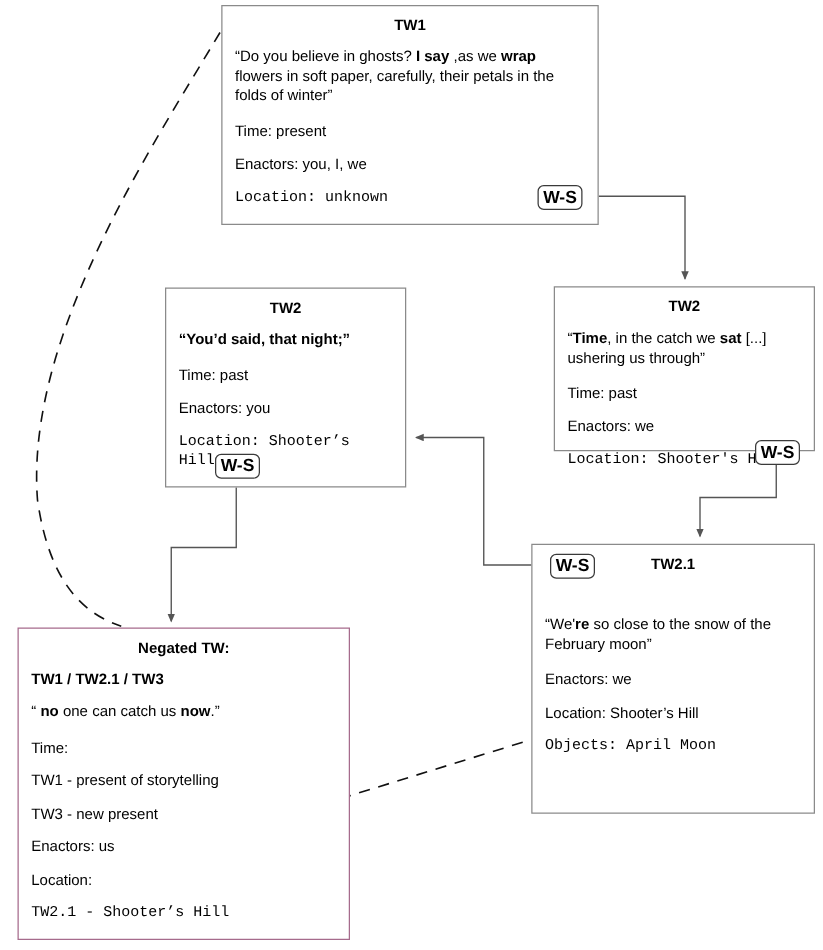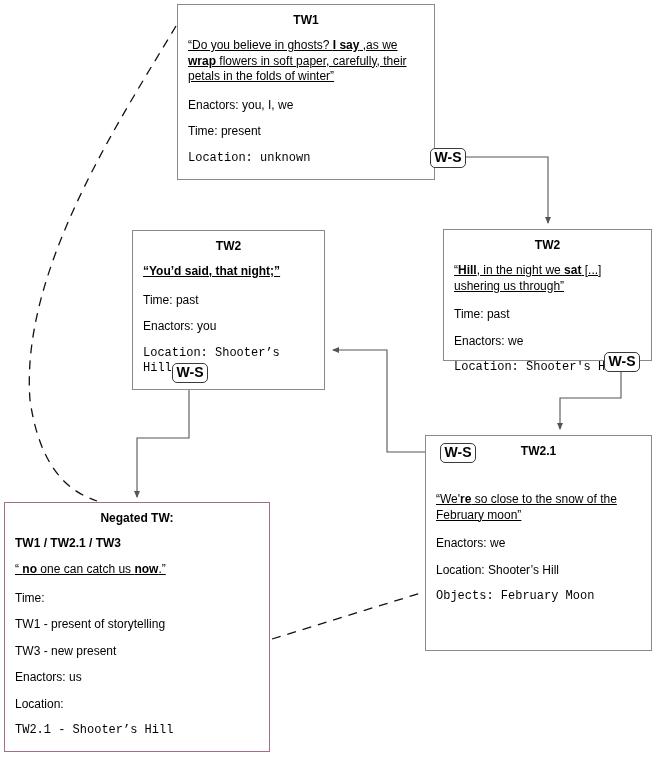--- a/index.html
+++ b/index.html
@@ -50,21 +50,20 @@
     line-height: 15px;
     margin: 0 0 11px 0;
   }
   .box-line {
     font-size: 12px;
     line-height: 15.5px;
     margin: 0 0 11px 0;
   }
   .box-line.quote {
     margin-bottom: 13px;
-    text-decoration: underline;
   }
   .box-line.tight {
     margin-bottom: 11px;
   }
   .box-line b { font-weight: bold; }
   .box-line:last-child { margin-bottom: 0; font-family: Liberation Mono, monospace; }
 
   .ws-badge {
     position: absolute;
     width: 34px;
@@ -74,25 +73,25 @@
     background: #ffffff;
     font-size: 14px;
     font-weight: bold;
     line-height: 17px;
     text-align: center;
     letter-spacing: 0px;
     z-index: 6;
   }
 
   
-  #box-tw1      { left: 177px; top: 4px;   width: 258px; height: 176px; }
+  #box-tw1      { left: 177px; top: 4px;   width: 302px; height: 176px; }
   #box-tw2-left { left: 132px; top: 230px; width: 193px; height: 160px; }
   #box-tw2-right{ left: 443px; top: 229px; width: 209px; height: 132px; }
   #box-tw21     { left: 425px; top: 435px; width: 227px; height: 216px; }
-  #box-negated  { left: 4px;   top: 502px; width: 266px; height: 250px; }
+  #box-negated  { left: 14px;   top: 502px; width: 266px; height: 250px; }
 
   #box-tw21 .box-title { margin-bottom: 33px; }
 
   
   #ws-tw1       { left: 430px; top: 148px; }
   #ws-tw2-left  { left: 172px; top: 363px; }
   #ws-tw2-right { left: 604px; top: 352px; }
   #ws-tw21      { left: 440px; top: 443px; }
 </style>
 </head>
@@ -121,54 +120,54 @@
     <path d="M176,26 C120,120 20,270 30,400 C40,470 70,492 97,501" fill="none" stroke="#111111" stroke-width="1.3" stroke-dasharray="9,7"></path>
 
     <path d="M272,639 L424,592" fill="none" stroke="#111111" stroke-width="1.3" stroke-dasharray="9,7"></path>
   </svg>
 
   <div class="tw-box" id="box-tw1">
     <div class="box-title">TW1</div>
     <div class="box-line quote">
       <span>“Do you believe in ghosts? </span><b>I say</b><span> ,as we </span><b>wrap</b><span> flowers in soft paper, carefully, their petals in the folds of winter”</span>
     </div>
+    <div class="box-line">Time: present</div>
     <div class="box-line">Enactors: you, I, we</div>
-    <div class="box-line">Time: present</div>
     <div class="box-line">Location: unknown</div>
   </div>
   <div class="ws-badge" id="ws-tw1">W-S</div>
 
   <div class="tw-box" id="box-tw2-left">
     <div class="box-title">TW2</div>
     <div class="box-line quote"><b>“You’d said, that night;”</b></div>
     <div class="box-line">Time: past</div>
     <div class="box-line">Enactors: you</div>
     <div class="box-line">Location:  Shooter’s Hill</div>
   </div>
   <div class="ws-badge" id="ws-tw2-left">W-S</div>
 
   <div class="tw-box" id="box-tw2-right">
     <div class="box-title">TW2</div>
     <div class="box-line quote">
-      <span>“</span><b>Hill</b><span>, in the night we </span><b>sat</b><span> [...] ushering us through”</span>
+      <span>“</span><b>Time</b><span>, in the catch we </span><b>sat</b><span> [...] ushering us through”</span>
     </div>
     <div class="box-line">Time: past</div>
     <div class="box-line">Enactors: we</div>
     <div class="box-line">Location: Shooter's Hill</div>
   </div>
   <div class="ws-badge" id="ws-tw2-right">W-S</div>
 
   <div class="tw-box" id="box-tw21">
     <div class="box-title">TW2.1</div>
     <div class="box-line quote">
       <span>“We'</span><b>re</b><span> so close to the snow of the February moon”</span>
     </div>
     <div class="box-line">Enactors: we</div>
     <div class="box-line">Location: Shooter’s Hill</div>
-    <div class="box-line">Objects: February Moon</div>
+    <div class="box-line">Objects: April Moon</div>
   </div>
   <div class="ws-badge" id="ws-tw21">W-S</div>
 
   <div class="tw-box accent" id="box-negated">
     <div class="box-title">Negated TW:</div>
     <div class="box-subtitle">TW1  / TW2.1 /  TW3</div>
     <div class="box-line quote">
       <span>“ </span><b>no</b><span> one can catch us </span><b>now</b><span>.”</span>
     </div>
     <div class="box-line tight">Time:</div>

